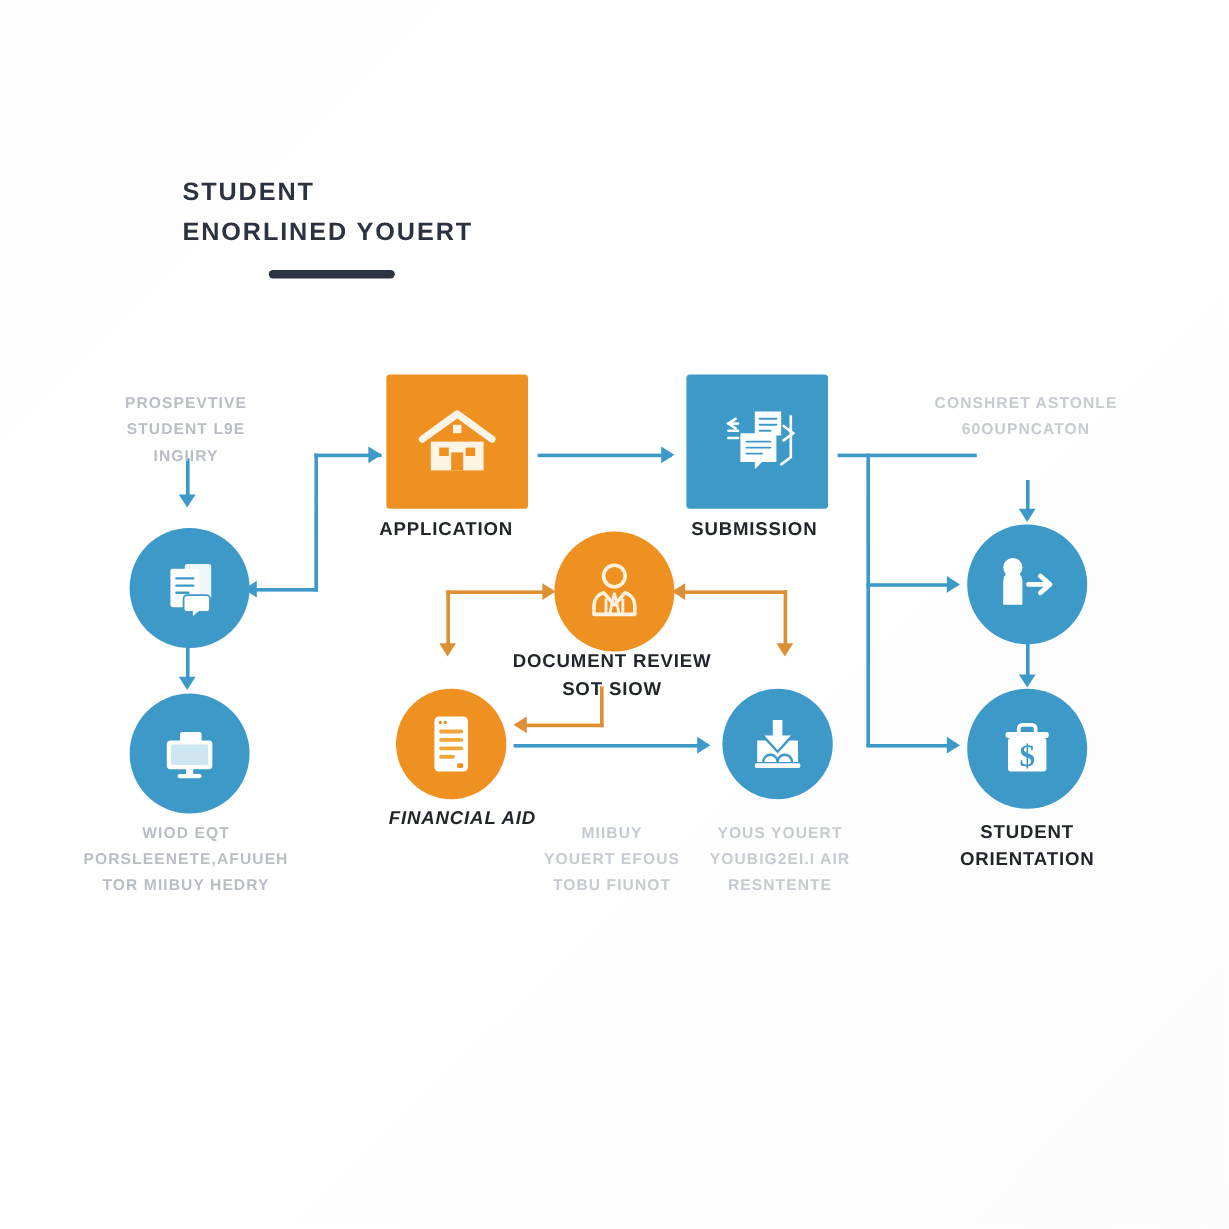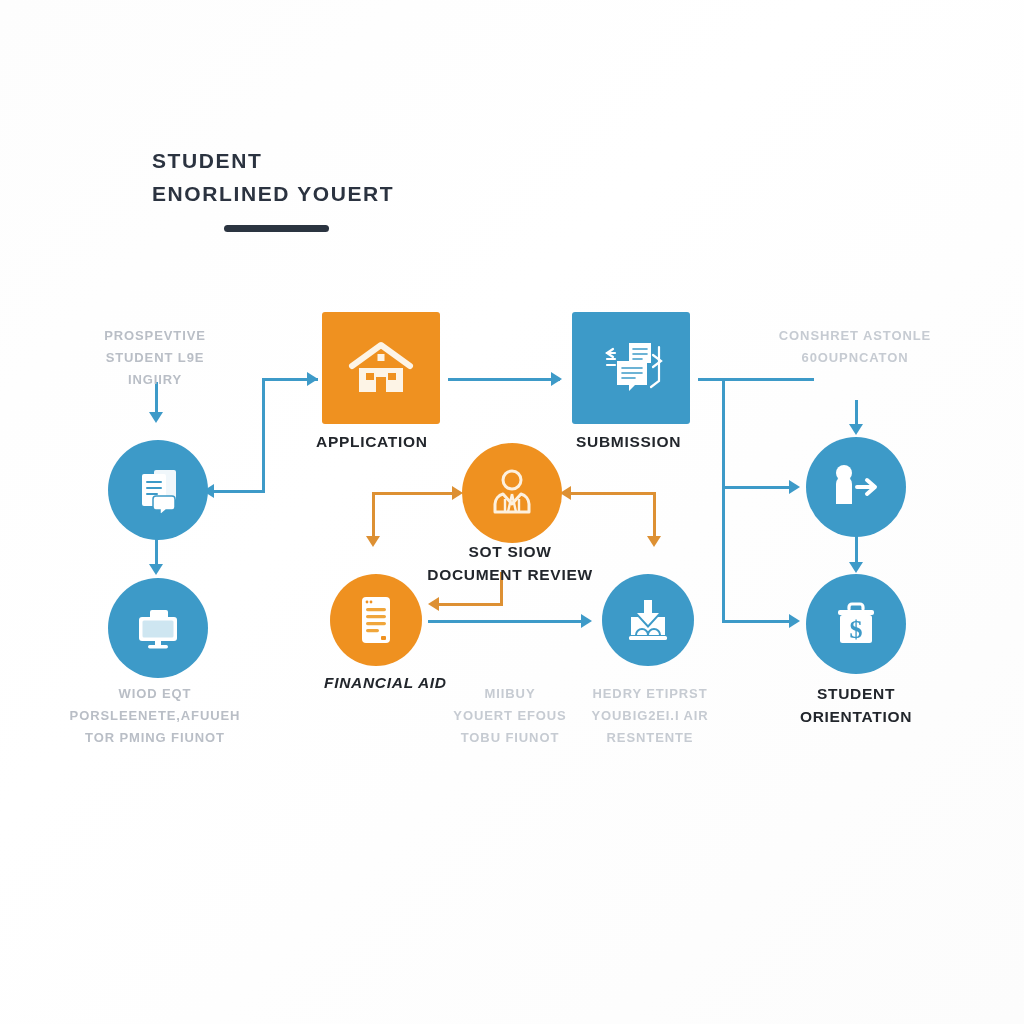--- a/index.html
+++ b/index.html
@@ -155,21 +155,21 @@
         <rect x="8" y="16" width="38" height="24" rx="3" fill="#ffffff"></rect>
         <rect x="11.5" y="19.5" width="31" height="17" rx="1.5" fill="#3d9ac8" opacity=".25"></rect>
         <rect x="24" y="40" width="6" height="5" fill="#ffffff"></rect>
         <rect x="17" y="44" width="20" height="3.5" rx="1.7" fill="#ffffff"></rect>
       </svg>
     </div>
   </div>
   <div class="ghost" style="left:40px;top:683px;">
     <div>WIOD EQT</div>
     <div>PORSLEENETE,AFUUEH</div>
-    <div>TOR PMING FIUNOT</div>
+    <div>TOR MIIBUY HEDRY</div>
   </div>
 
   <div class="node" style="left:322px;top:312px;">
     <div class="sq orange icon">
       <svg width="66" height="56" viewBox="0 0 66 56">
         <path d="M4 26 L33 5 L62 26" fill="none" stroke="#fdf4e6" stroke-width="6" stroke-linecap="round" stroke-linejoin="round"></path>
         <rect x="29.5" y="14" width="7" height="7" fill="#fdf4e6"></rect>
         <rect x="11" y="28" width="44" height="24" fill="#fdf4e6"></rect>
         <rect x="18" y="33" width="8" height="7" fill="#ef9120"></rect>
         <rect x="40" y="33" width="8" height="7" fill="#ef9120"></rect>
@@ -224,22 +224,22 @@
     <div class="circ-lg orange icon">
       <svg width="54" height="54" viewBox="0 0 54 54">
         <circle cx="27" cy="14" r="9" fill="none" stroke="#fdf1df" stroke-width="3"></circle>
         <path d="M10 46 v-8 a11 11 0 0 1 8 -10 l9 10 l9 -10 a11 11 0 0 1 8 10 v8 z" fill="none" stroke="#fdf1df" stroke-width="3" stroke-linejoin="round"></path>
         <path d="M27 28 l-4 18 M27 28 l4 18" fill="none" stroke="#fdf1df" stroke-width="2.4"></path>
         <path d="M20 33 v13 M34 33 v13" fill="none" stroke="#fdf1df" stroke-width="2.4"></path>
       </svg>
     </div>
   </div>
   <div class="lbl-c" style="left:380px;top:540px;">
+    <div>DOCUMENT REVIEW</div>
     <div>SOT SIOW</div>
-    <div>DOCUMENT REVIEW</div>
   </div>
 
   <div class="node" style="left:330px;top:574px;">
     <div class="circ orange icon">
       <svg width="46" height="52" viewBox="0 0 46 52">
         <rect x="9" y="3" width="28" height="46" rx="4" fill="#ffffff"></rect>
         <circle cx="14" cy="8" r="1.4" fill="#ef9120"></circle>
         <circle cx="18" cy="8" r="1.4" fill="#ef9120"></circle>
         <g fill="#f0a63b">
           <rect x="13" y="14" width="20" height="3.2" rx="1.6"></rect>
@@ -263,21 +263,21 @@
     <div class="circ blue icon">
       <svg width="50" height="50" viewBox="0 0 50 50">
         <path d="M21 5 h8 v13 h7 l-11 12 l-11 -12 h7 z" fill="#ffffff"></path>
         <path d="M8 22 h7 l10 11 l10 -11 h7 v18 h-34 z" fill="#ffffff"></path>
         <path d="M13 40 a6 6 0 0 1 12 0 a6 6 0 0 1 12 0" fill="none" stroke="#3d9ac8" stroke-width="2"></path>
         <rect x="6" y="41" width="38" height="4" rx="1.6" fill="#ffffff"></rect>
       </svg>
     </div>
   </div>
   <div class="ghost faint" style="left:535px;top:683px;">
-    <div>HEDRY ETIPRST</div>
+    <div>YOUS YOUERT</div>
     <div>YOUBIG2EI.I AIR</div>
     <div>RESNTENTE</div>
   </div>
 
   <div class="node" style="left:806px;top:574px;">
     <div class="circ-lg blue icon">
       <svg width="52" height="50" viewBox="0 0 52 50">
         <path d="M19 10 v-2 a3 3 0 0 1 3 -3 h8 a3 3 0 0 1 3 3 v2" fill="none" stroke="#ffffff" stroke-width="3.2" stroke-linecap="round"></path>
         <rect x="8" y="11" width="36" height="5" rx="2" fill="#ffffff"></rect>
         <rect x="10" y="16" width="32" height="28" rx="2.5" fill="#ffffff"></rect>

